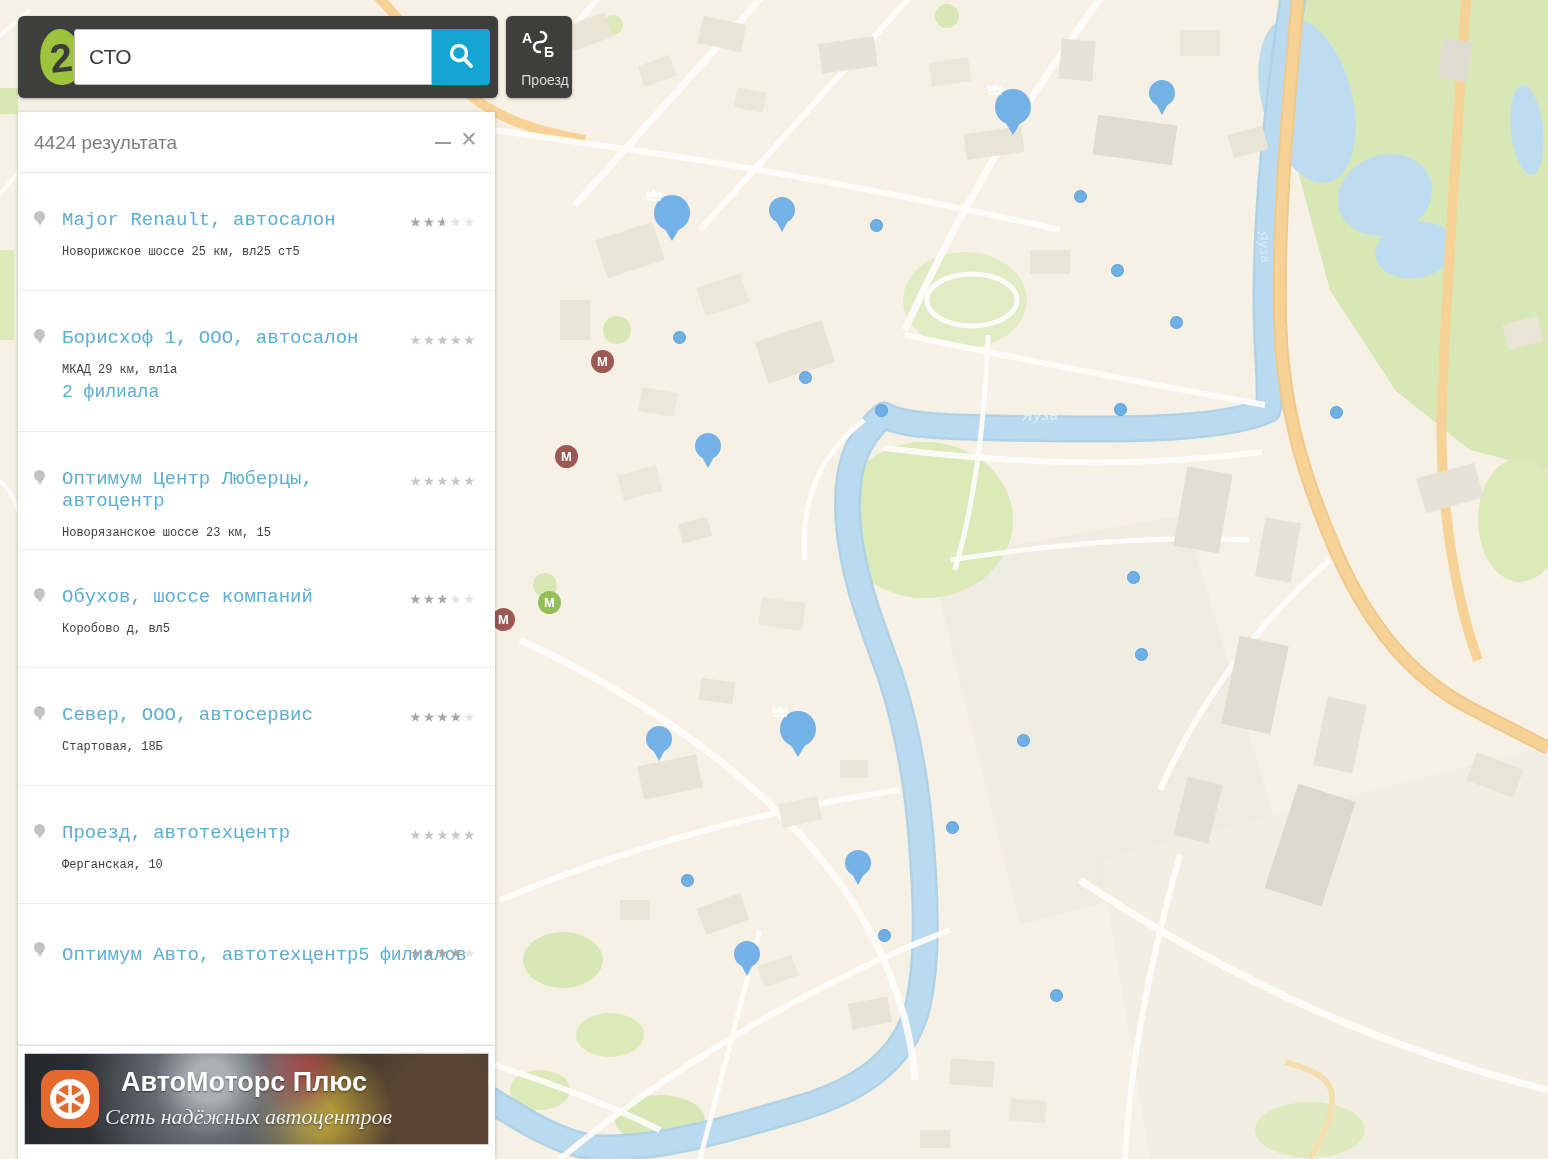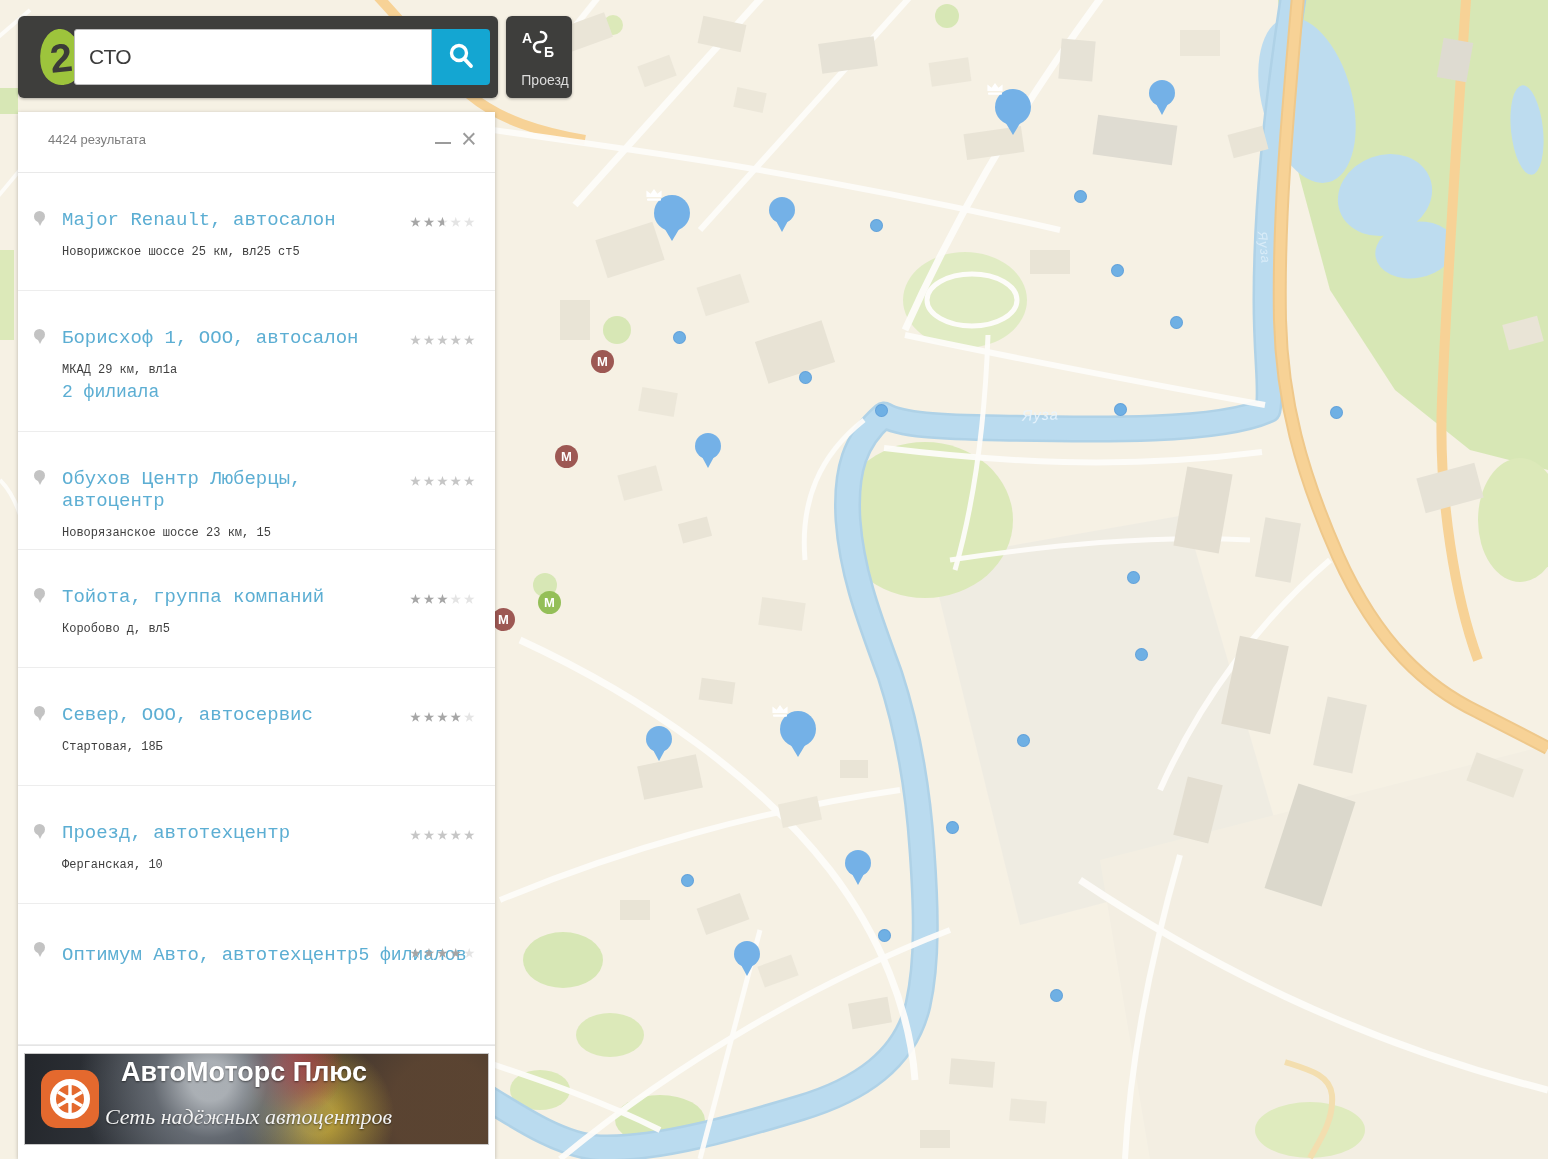--- a/index.html
+++ b/index.html
@@ -37,21 +37,21 @@
              border:none;border-radius:0 4px 4px 0;cursor:pointer;}
   #routebtn{position:absolute;left:506px;top:16px;width:66px;height:82px;background:#3e3e3c;
             border-radius:6px;z-index:6;box-shadow:0 1px 3px rgba(0,0,0,.3);text-align:center;cursor:pointer;}
   #routebtn .rlabel{position:absolute;left:0;right:0;bottom:10px;color:#dcdcdc;font-size:14px;padding-left:12px;}
   #routebtn svg{margin-top:12px;}
 
   
   #panel{position:absolute;left:18px;top:112px;width:477px;height:1047px;background:#fff;
          z-index:5;box-shadow:0 1px 4px rgba(0,0,0,.25);}
   #panelhead{position:relative;height:60px;border-bottom:1px solid #e9e9e9;}
-  #rescount{position:absolute;left:30px;top:20px;font-size:13px;color:#7d7d7d;text-align:center;}
+  #rescount{position:absolute;left:16px;top:20px;font-size:19px;color:#7d7d7d;text-align:center;}
   #minbtn{position:absolute;right:44px;top:22px;width:16px;height:16px;cursor:pointer;}
   #minbtn::after{content:"";position:absolute;left:0;right:0;top:8px;border-top:2px solid #9b9b9b;}
   #closebtn{position:absolute;right:12px;top:14px;width:22px;height:26px;color:#9b9b9b;
             font-size:27px;line-height:26px;font-weight:300;cursor:pointer;}
   .item{position:relative;height:118px;border-bottom:1px solid #ededed;box-sizing:border-box;
         padding:36px 24px 0 44px;font-family:Liberation Mono, monospace;}
   .item.tall{height:141px;}
   .pin-ic{position:absolute;left:16px;top:38px;width:11px;height:11px;border-radius:50%;background:#c3c3c3;}
   .pin-ic::after{content:"";position:absolute;left:50%;top:9px;transform:translateX(-50%);
                  border:3.5px solid transparent;border-top:6px solid #c3c3c3;}
@@ -69,21 +69,21 @@
   
   #adwrap{position:absolute;left:0;right:0;top:933px;border-top:1px solid #e5e5e5;padding:7px 6px 0;}
   #ad{position:relative;height:92px;border:1px solid #c9c9c9;box-sizing:border-box;cursor:pointer;
       background:
         radial-gradient(circle at 40% 30%,rgba(190,195,200,.85) 0 7%,rgba(120,126,134,.7) 20%,rgba(70,75,82,0) 46%),
         radial-gradient(circle at 58% 15%,rgba(190,40,40,.8) 0 4%,rgba(190,40,40,0) 18%),
         radial-gradient(circle at 63% 70%,rgba(215,185,60,.75) 0 6%,rgba(215,185,60,0) 26%),
         radial-gradient(circle at 90% 60%,rgba(95,70,50,.9) 0 12%,rgba(95,70,50,0) 45%),
         linear-gradient(100deg,#23262b,#3a3f46 38%,#24272c 66%,#32302c);}
   #adlogo{position:absolute;left:16px;top:16px;width:58px;height:58px;background:#e4692e;border-radius:15px;}
-  #adtitle{position:absolute;left:96px;top:3px;color:#fff;font-size:27px;font-weight:bold;
+  #adtitle{position:absolute;left:96px;top:13px;color:#fff;font-size:27px;font-weight:bold;
            text-shadow:0 1px 2px rgba(0,0,0,.5);}
   #adsub{position:absolute;left:80px;top:50px;color:#f3f3f3;font-size:22px;font-style:italic;
          font-family:"Liberation Serif",serif;text-shadow:0 1px 2px rgba(0,0,0,.5);}
 </style>
 </head>
 <body>
 
 <div id="map">
 <svg width="1548" height="1159" viewBox="0 0 1548 1159">
   <rect x="0" y="0" width="1548" height="1159" fill="#f6f1e5"></rect>
@@ -264,22 +264,22 @@
 
 <div id="panel">
   <div id="panelhead">
     <span id="rescount">4424 результата</span>
     <span id="minbtn"></span>
     <span id="closebtn">×</span>
   </div>
   <div id="list">
       <div class="item"><span class="pin-ic"></span><a class="title">Major Renault, автосалон</a><div class="addr">Новорижское шоссе 25 км, вл25 ст5</div><div class="stars"><span class="star s-full">★</span><span class="star s-full">★</span><span class="star s-half">★</span><span class="star s-empty">★</span><span class="star s-empty">★</span></div></div>
       <div class="item tall"><span class="pin-ic"></span><a class="title">Борисхоф 1, ООО, автосалон</a><div class="addr">МКАД 29 км, вл1а</div><a class="branches">2 филиала</a><div class="stars"><span class="star s-mid">★</span><span class="star s-mid">★</span><span class="star s-mid">★</span><span class="star s-mid">★</span><span class="star s-mid">★</span></div></div>
-      <div class="item"><span class="pin-ic"></span><a class="title">Обухов Центр Люберцы, автоцентр</a><div class="addr">Новорязанское шоссе 23 км, 15</div><div class="stars"><span class="star s-mid">★</span><span class="star s-mid">★</span><span class="star s-mid">★</span><span class="star s-mid">★</span><span class="star s-mid">★</span></div></div>
-      <div class="item"><span class="pin-ic"></span><a class="title">Тойота, группа компаний</a><div class="addr">Коробово д, вл5</div><div class="stars"><span class="star s-full">★</span><span class="star s-full">★</span><span class="star s-full">★</span><span class="star s-empty">★</span><span class="star s-empty">★</span></div></div>
+      <div class="item"><span class="pin-ic"></span><a class="title">Оптимум Центр Люберцы, автоцентр</a><div class="addr">Новорязанское шоссе 23 км, 15</div><div class="stars"><span class="star s-mid">★</span><span class="star s-mid">★</span><span class="star s-mid">★</span><span class="star s-mid">★</span><span class="star s-mid">★</span></div></div>
+      <div class="item"><span class="pin-ic"></span><a class="title">Обухов, шоссе компаний</a><div class="addr">Коробово д, вл5</div><div class="stars"><span class="star s-full">★</span><span class="star s-full">★</span><span class="star s-full">★</span><span class="star s-empty">★</span><span class="star s-empty">★</span></div></div>
       <div class="item"><span class="pin-ic"></span><a class="title">Север, ООО, автосервис</a><div class="addr">Стартовая, 18Б</div><div class="stars"><span class="star s-full">★</span><span class="star s-full">★</span><span class="star s-full">★</span><span class="star s-full">★</span><span class="star s-empty">★</span></div></div>
       <div class="item"><span class="pin-ic"></span><a class="title">Проезд, автотехцентр</a><div class="addr">Ферганская, 10</div><div class="stars"><span class="star s-mid">★</span><span class="star s-mid">★</span><span class="star s-mid">★</span><span class="star s-mid">★</span><span class="star s-mid">★</span></div></div>
       <div class="item tall"><span class="pin-ic"></span><a class="title">Оптимум Авто, автотехцентр</a><a class="branches">5 филиалов</a><div class="stars"><span class="star s-full">★</span><span class="star s-full">★</span><span class="star s-full">★</span><span class="star s-full">★</span><span class="star s-empty">★</span></div></div>
     </div>
   <div id="adwrap">
     <div id="ad">
       <div id="adlogo">
         <svg width="58" height="58" viewBox="0 0 58 58">
           <circle cx="29" cy="29" r="17" fill="none" stroke="#ffffff" stroke-width="6"></circle>
           <circle cx="29" cy="29" r="4.5" fill="#ffffff"></circle>

